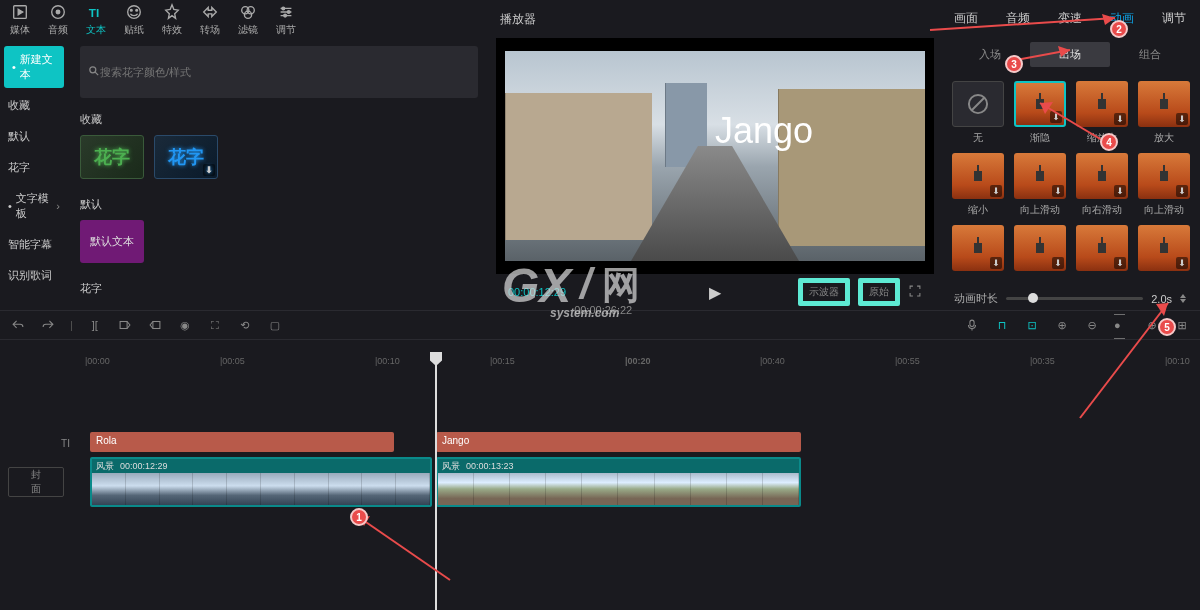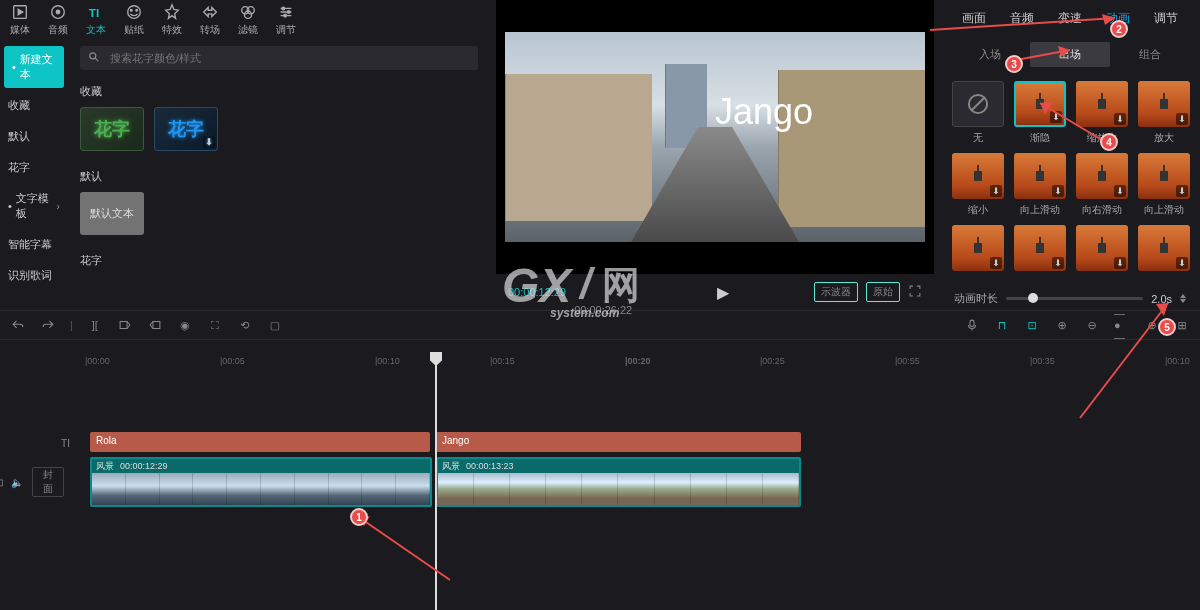--- a/index.html
+++ b/index.html
@@ -17,46 +17,46 @@
 .toolbar-item.active { color: #0ec4c4; }
 .toolbar-item .icon { width: 18px; height: 18px; display: flex; align-items: center; justify-content: center; }
 
 
 .left-body { display: flex; flex: 1; }
 .side-nav { width: 68px; padding: 6px 0; display: flex; flex-direction: column; gap: 4px; }
 .side-nav-item { padding: 6px 8px; font-size: 11px; color: #ccc; cursor: pointer; display: flex; align-items: center; gap: 4px; }
 .side-nav-item.active { background: #0ec4c4; color: #fff; border-radius: 3px; margin: 0 4px; }
 .side-nav-item.arrow::after { content: "›"; margin-left: auto; color: #888; }
 .left-content { flex: 1; padding: 6px 12px; }
-.search-bar { background: #2a2a30; border-radius: 3px; padding: 5px 8px; display: flex; align-items: center; gap: 10px; margin-bottom: 14px; }
+.search-bar { background: #2a2a30; border-radius: 3px; padding: 19px 8px; display: flex; align-items: center; gap: 0; margin-bottom: 14px; }
 .search-bar input { background: transparent; border: none; color: #888; outline: none; flex: 1; font-size: 11px; }
 .section-label { font-size: 11px; color: #ccc; margin-bottom: 8px; }
 .preset-row { display: flex; gap: 10px; margin-bottom: 18px; }
 .preset-thumb { width: 64px; height: 44px; border-radius: 3px; display: flex; align-items: center; justify-content: center; font-size: 18px; font-weight: bold; position: relative; }
 .preset-thumb.green { background: linear-gradient(135deg, #2a3a2a, #1a2a1a); color: #4caf50; text-shadow: 0 0 4px #4caf50; border: 1px solid #3a5a3a; }
 .preset-thumb.blue { background: linear-gradient(135deg, #1a2a3a, #0a1a2a); color: #2196f3; text-shadow: 0 0 4px #2196f3; border: 1px solid #2a4a6a; }
 .dl-badge { position: absolute; bottom: 2px; right: 2px; width: 12px; height: 12px; background: rgba(0,0,0,0.5); border-radius: 2px; display: flex; align-items: center; justify-content: center; color: #ccc; font-size: 9px; }
-.default-text-box { background: #737373; border-radius: 3px; padding: 14px 10px; width: 64px; text-align: center; font-size: 11px; color: #ddd; }
+.default-text-box { background: #701a75; border-radius: 3px; padding: 14px 10px; width: 64px; text-align: center; font-size: 11px; color: #ddd; }
 
 
 .player-header { height: 38px; display: flex; align-items: center; padding: 0 10px; font-size: 12px; color: #ccc; }
 .player-stage { flex: 1; display: flex; align-items: center; justify-content: center; background: #000; margin: 0 6px; position: relative; }
 .video-frame { width: 420px; height: 210px; background: linear-gradient(180deg, #b8c5d0 0%, #d8dfe5 35%, #9aa5ae 55%, #5a6268 100%); position: relative; overflow: hidden; }
 .building { position: absolute; background: #b8a890; border-left: 1px solid rgba(0,0,0,0.2); }
 .road { position: absolute; bottom: 0; left: 30%; right: 30%; height: 55%; background: linear-gradient(180deg, #8a8a8a, #4a4a4a); clip-path: polygon(40% 0, 60% 0, 100% 100%, 0 100%); }
 .jango-text { position: absolute; top: 28%; left: 50%; color: #fff; font-size: 36px; font-weight: 400; }
 .player-controls { height: 36px; display: flex; align-items: center; padding: 0 18px; gap: 8px; }
 .time-current { color: #0ec4c4; font-size: 11px; }
 .time-total { color: #888; font-size: 11px; margin-top: 36px; }
 .play-btn { margin: 0 auto; color: #ccc; font-size: 16px; cursor: pointer; }
-.ctrl-btn { color: #888; font-size: 10px; cursor: pointer; padding: 2px 6px; border: 1px solid #5eead4; border-radius: 2px; }
+.ctrl-btn { color: #888; font-size: 10px; cursor: pointer; padding: 2px 6px; border: 5px solid #5eead4; border-radius: 2px; }
 .ctrl-icon { color: #888; cursor: pointer; }
 
 
-.right-tabs { display: flex; justify-content: center; gap: 24px; padding: 8px 14px; height: 38px; align-items: center; }
+.right-tabs { display: flex; justify-content: space-between; gap: 24px; padding: 8px 14px; height: 38px; align-items: center; }
 .right-tab { font-size: 12px; color: #ccc; cursor: pointer; }
 .right-tab.active { color: #0ea5e9; }
 .sub-tabs { display: flex; margin: 6px 10px; }
 .sub-tab { flex: 1; text-align: center; padding: 5px 0; font-size: 11px; color: #888; cursor: pointer; }
 .sub-tab.active { background: #3a3a40; color: #ddd; border-radius: 2px; }
 .anim-grid { display: grid; grid-template-columns: repeat(4, 52px); gap: 8px 10px; padding: 8px 12px; justify-content: space-between; }
 .anim-item { display: flex; flex-direction: column; align-items: center; gap: 4px; cursor: pointer; }
 .anim-thumb { width: 52px; height: 46px; border-radius: 3px; background: linear-gradient(180deg, #d87a3a 0%, #b84a1a 70%, #8a3010 100%); position: relative; display: flex; align-items: center; justify-content: center; }
 .anim-thumb.none { background: #2a2a30; border: 1px solid #444; }
 .anim-thumb.none svg { width: 26px; height: 26px; }
@@ -89,21 +89,21 @@
 .track-head { width: 80px; display: flex; align-items: center; justify-content: flex-end; padding-right: 10px; gap: 8px; }
 .track-head span { color: #888; font-size: 10px; cursor: pointer; }
 .track-body { position: relative; flex: 1; height: 100%; }
 .text-clip { position: absolute; top: 0; height: 20px; background: #b85a4a; border-radius: 2px; font-size: 10px; color: #fff; padding: 3px 6px; }
 .video-track-row { display: flex; align-items: center; height: 52px; margin-top: 2px; }
 .video-clip { position: absolute; top: 0; height: 50px; border: 2px solid #0a8a8a; border-radius: 2px; overflow: hidden; display: flex; flex-direction: column; }
 .video-clip-header { height: 14px; background: #0a6a6a; font-size: 9px; color: #ddd; padding: 0 4px; display: flex; align-items: center; gap: 6px; }
 .video-clip-frames { flex: 1; display: flex; }
 .frame { flex: 1; background: linear-gradient(180deg, #9ab 0%, #cde 40%, #567 70%, #345 100%); border-right: 1px solid rgba(0,0,0,0.15); }
 .frame.city { background: linear-gradient(180deg, #abc 0%, #def 30%, #9a8 50%, #765 80%); }
-.cover-label { font-size: 10px; color: #999; padding: 0 10px; border: 1px solid #444; border-radius: 2px; margin-right: 6px; cursor: pointer; }
+.cover-label { font-size: 10px; color: #999; padding: 0 22px; border: 1px solid #444; border-radius: 2px; margin-right: 6px; cursor: pointer; }
 
 
 .anno-circle { position: absolute; width: 18px; height: 18px; border-radius: 50%; background: #e94b4b; border: 2px solid #f5caca; color: #fff; font-size: 10px; display: flex; align-items: center; justify-content: center; z-index: 50; font-weight: bold; }
 .anno-arrow { position: absolute; z-index: 49; pointer-events: none; }
 
 
 .watermark { position: absolute; color: rgba(220,220,220,0.7); font-weight: bold; z-index: 60; pointer-events: none; font-style: italic; }
 </style>
 </head>
 <body>
@@ -218,20 +218,21 @@
         <div class="section-label">默认</div>
         <div class="preset-row">
           <div class="default-text-box">默认文本</div>
         </div>
         <div class="section-label">花字</div>
       </div>
     </div>
   </div>
 
   <div class="mid-panel">
+    <div class="player-header">播放器</div>
     <div class="player-stage">
       <div class="video-frame">
         <div class="building" style="left:0;width:35%;height:70%;top:20%"></div>
         <div class="building" style="right:0;width:35%;height:75%;top:18%;background:#a89878"></div>
         <div class="building" style="left:38%;width:10%;height:40%;top:15%;background:#8898a8"></div>
         <div class="road"></div>
         <div class="jango-text">Jango</div>
       </div>
     </div>
     <div class="player-controls">
@@ -405,34 +406,34 @@
   </div>
 </div>
 
 <div class="timeline-area">
   <div class="ruler" id="ruler">
       <span class="ruler-mark" style="left: 85px;">|00:00</span>
       <span class="ruler-mark" style="left: 220px;">|00:05</span>
       <span class="ruler-mark" style="left: 375px;">|00:10</span>
       <span class="ruler-mark" style="left: 490px;">|00:15</span>
       <span class="ruler-mark" style="left: 625px; font-weight: bold;">|00:20</span>
-      <span class="ruler-mark" style="left: 760px;">|00:25</span>
+      <span class="ruler-mark" style="left: 760px;">|00:40</span>
       <span class="ruler-mark" style="left: 895px;">|00:55</span>
       <span class="ruler-mark" style="left: 1030px;">|00:35</span>
       <span class="ruler-mark" style="left: 1165px;">|00:10</span>
     </div>
   <div class="playhead"></div>
   <div style="height:60px"></div>
 
   <div class="track-row">
     <div class="track-head">
         <span>TI</span>
       </div>
     <div class="track-body" id="text-track">
-        <div class="text-clip" style="left: 10px; width: 340px;">Rola</div>
+        <div class="text-clip" style="left: 10px; width: 304px;">Rola</div>
         <div class="text-clip" style="left: 356px; width: 365px;">Jango</div>
       </div>
   </div>
 
   <div class="video-track-row">
     <div class="track-head" style="width:80px">
       <span>⊡</span>
       <span>🔈</span>
       <span class="cover-label">封面</span>
     </div>

